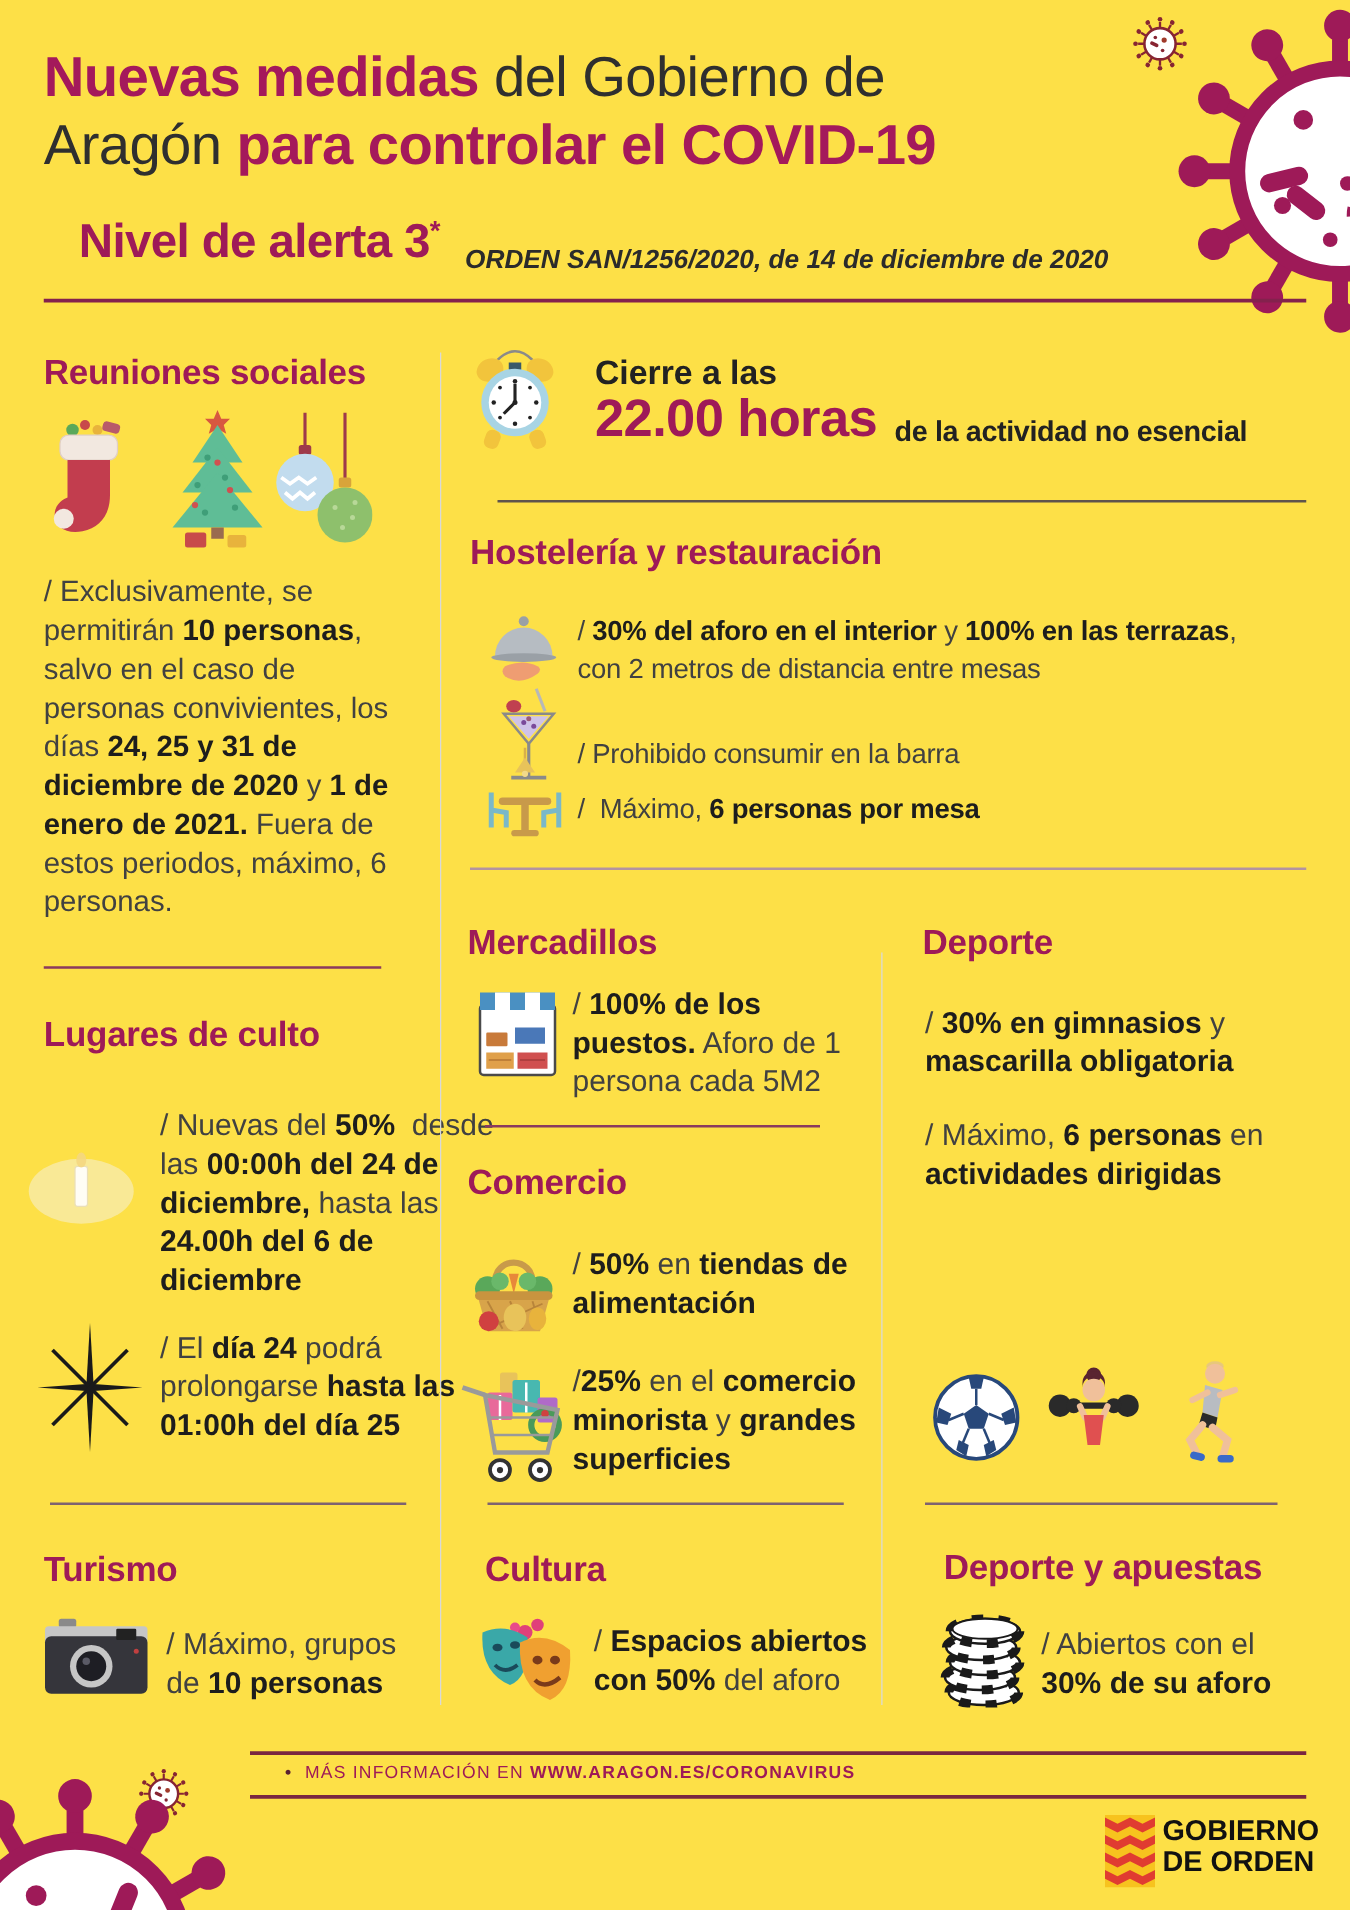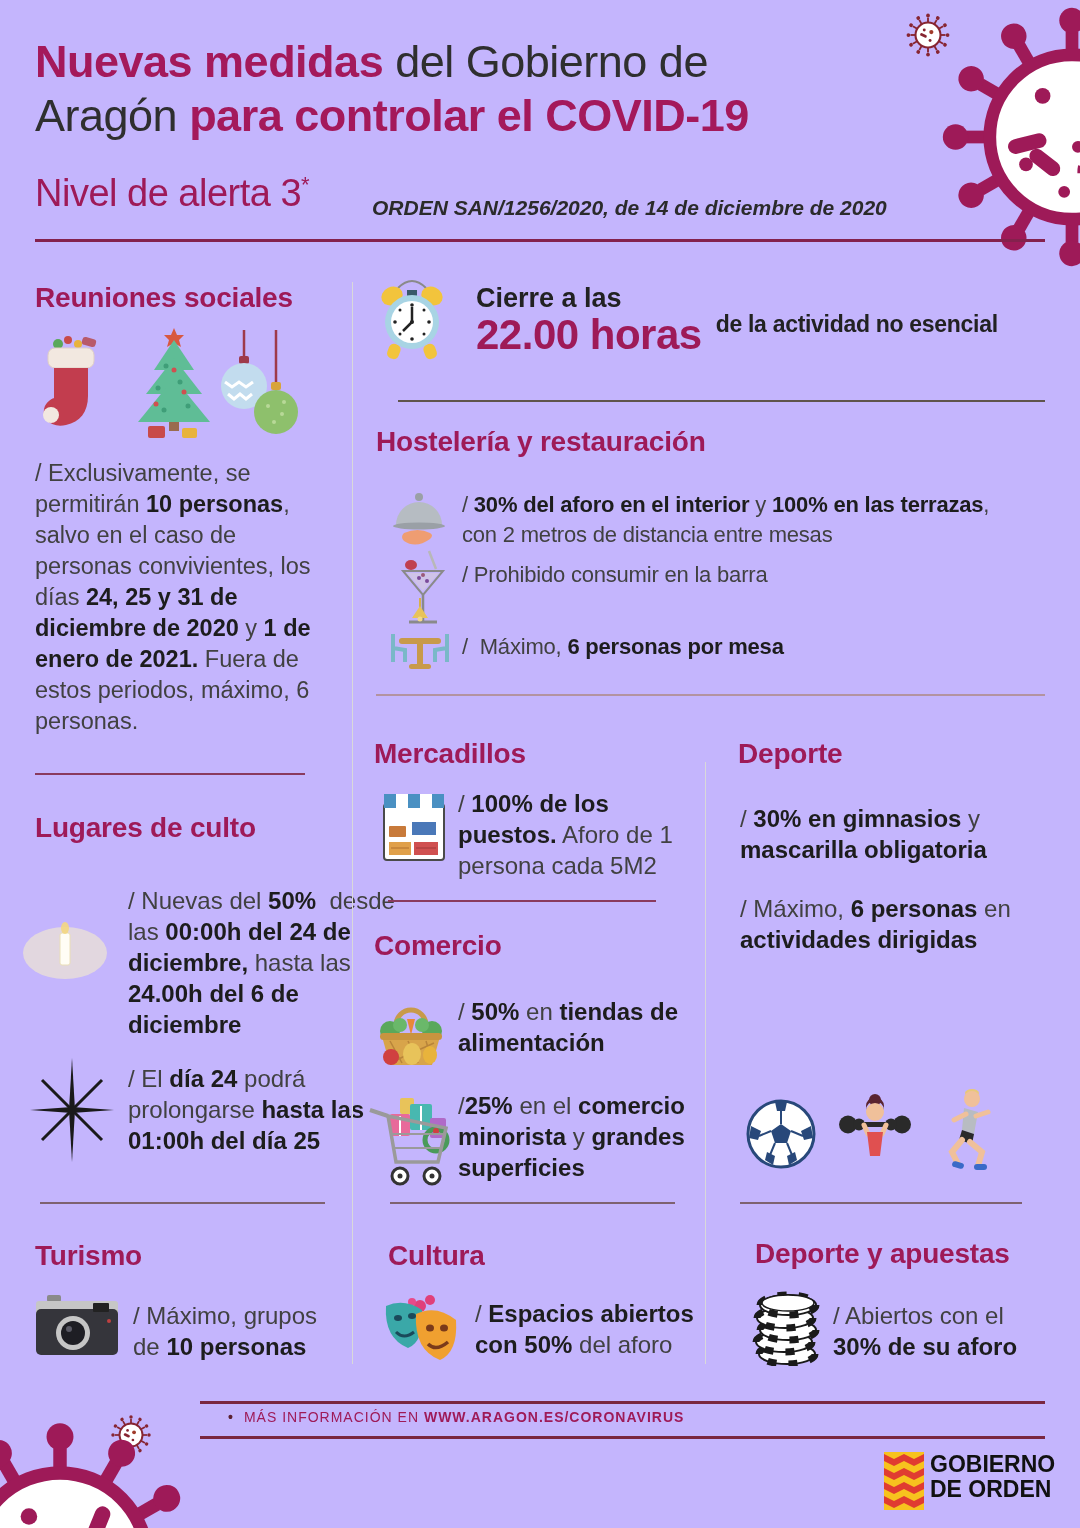--- a/index.html
+++ b/index.html
@@ -2,35 +2,35 @@
 <html><head>
 <meta charset="utf-8">
 <style>
   :root{
     --accent:#9e1a58;
     --body:#414141;
     --bold:#1d1d1d;
   }
   html,body{margin:0;padding:0;background:#ffffff;}
   body{font-family:"Liberation Sans", sans-serif;}
-  .page{position:relative;width:1080px;height:1528px;background:#c4b5fd;overflow:hidden;margin:0 auto;}
+  .page{position:relative;width:1080px;height:1528px;background:#fde047;overflow:hidden;margin:0 auto;}
   .abs{position:absolute;}
   .title{font-size:45px;line-height:52px;font-weight:400;color:#2f2f2f;letter-spacing:-0.5px;white-space:pre;}
   .title .b{font-weight:700;color:#a4195b;}
-  .alert{font-size:38px;font-weight:400;color:var(--accent);letter-spacing:-0.5px;}
+  .alert{font-size:38px;font-weight:700;color:var(--accent);letter-spacing:-0.5px;margin-left:28px;}
   .alert sup{font-size:22px;}
   .order{font-size:21px;font-style:italic;font-weight:600;color:#2b2b2b;}
   .sec-title{font-size:28px;font-weight:700;color:var(--accent);letter-spacing:-0.2px;white-space:pre;text-align:center;}
   .rich{white-space:pre;font-size:24px;line-height:31px;color:var(--body);}
   .rich .b{font-weight:700;color:var(--bold);}
   .rich.host{font-size:22px;line-height:30px;letter-spacing:-0.2px;}
   .hrule{height:2px;background:#84214d;}
   .vrule{width:1px;background:#d9d9d9;}
   .closure-intro{font-size:27px;font-weight:700;color:#222;}
-  .closure-line{display:flex;align-items:flex-start;}
+  .closure-line{display:flex;align-items:flex-end;}
   .closure-time{font-size:42px;font-weight:800;color:var(--accent);letter-spacing:-0.5px;}
   .closure-detail{font-size:23px;font-weight:700;color:#222;margin-left:14px;letter-spacing:-0.3px;}
   .footer-info{font-size:14px;letter-spacing:1px;color:var(--accent);font-weight:400;white-space:pre;}
   .footer-info .bullet{color:#5a2030;font-weight:700;margin-right:10px;}
   .footer-info .url{font-weight:700;}
   .logo-text{font-size:23px;line-height:25px;font-weight:800;color:#111;letter-spacing:0px;white-space:pre;}
 </style>
 </head>
 <body>
 
@@ -316,21 +316,21 @@
     <line x1="30" y1="8" x2="37" y2="26" stroke="#b8b8b8" stroke-width="2.5"></line>
     <ellipse cx="12" cy="22" rx="6" ry="5" fill="#c04050"></ellipse>
     <polygon points="8,30 40,30 24,48" fill="#cfc3e8"></polygon>
     <circle cx="20" cy="35" r="2" fill="#7a4a9a"></circle>
       <circle cx="28" cy="38" r="2" fill="#7a4a9a"></circle>
       <circle cx="24" cy="32" r="2" fill="#9a5a7a"></circle>
     <polygon points="4,28 44,28 24,52" fill="none" stroke="#8a8a8a" stroke-width="2"></polygon>
     <line x1="24" y1="52" x2="24" y2="78" stroke="#8a8a8a" stroke-width="2.5"></line>
     <line x1="10" y1="79" x2="38" y2="79" stroke="#8a8a8a" stroke-width="3"></line>
   </svg>
-  <div class="abs rich host" style="left:462px;top:560px"><span>/ Prohibido consumir en la barra</span></div>
+  <div class="abs rich host" style="left:462px;top:588px"><span>/ Prohibido consumir en la barra</span></div>
   <svg class="abs" style="left:383px;top:598px;width:74px;height:80px" viewBox="0 0 74 80">
     <line x1="37" y1="0" x2="37" y2="12" stroke="#d8b04a" stroke-width="2"></line>
     <polygon points="29,20 45,20 37,8" fill="#e8c35a"></polygon>
     <circle cx="37" cy="21" r="2.5" fill="#f2d98a"></circle>
     <path d="M10 36 L10 64 M10 50 L22 52 L22 64" stroke="#7ab8c8" stroke-width="4" fill="none"></path>
     <path d="M64 36 L64 64 M64 50 L52 52 L52 64" stroke="#7ab8c8" stroke-width="4" fill="none"></path>
     <rect x="16" y="40" width="42" height="6" rx="3" fill="#c89a4a"></rect>
     <rect x="34" y="46" width="6" height="22" fill="#c89a4a"></rect>
     <rect x="26" y="66" width="22" height="5" rx="2.5" fill="#c89a4a"></rect>
   </svg>

